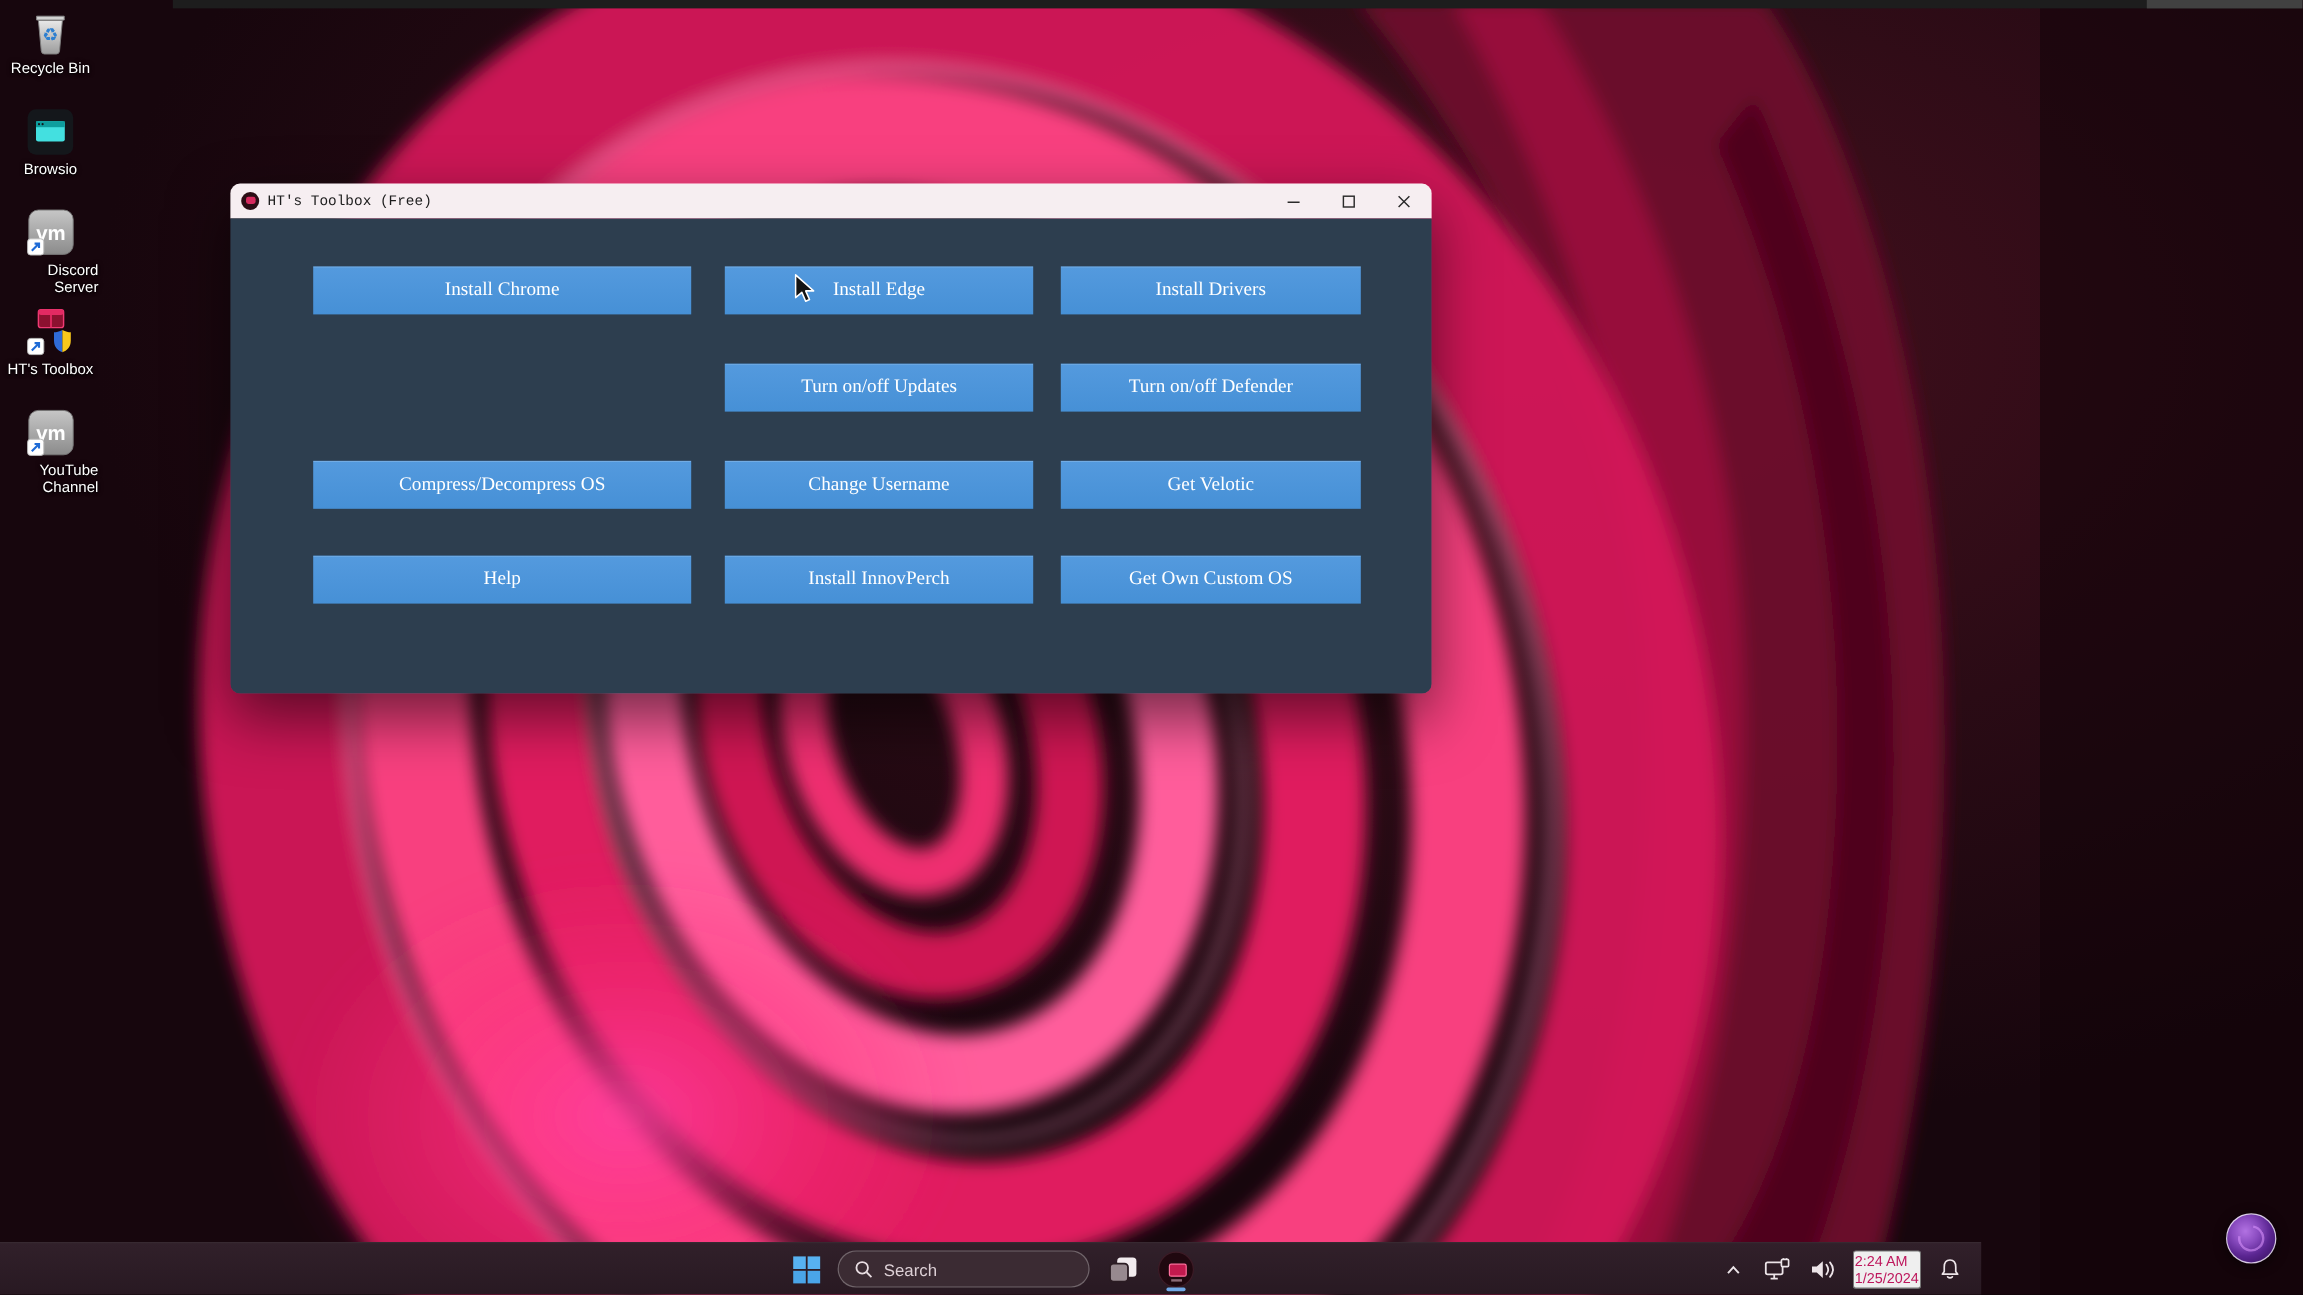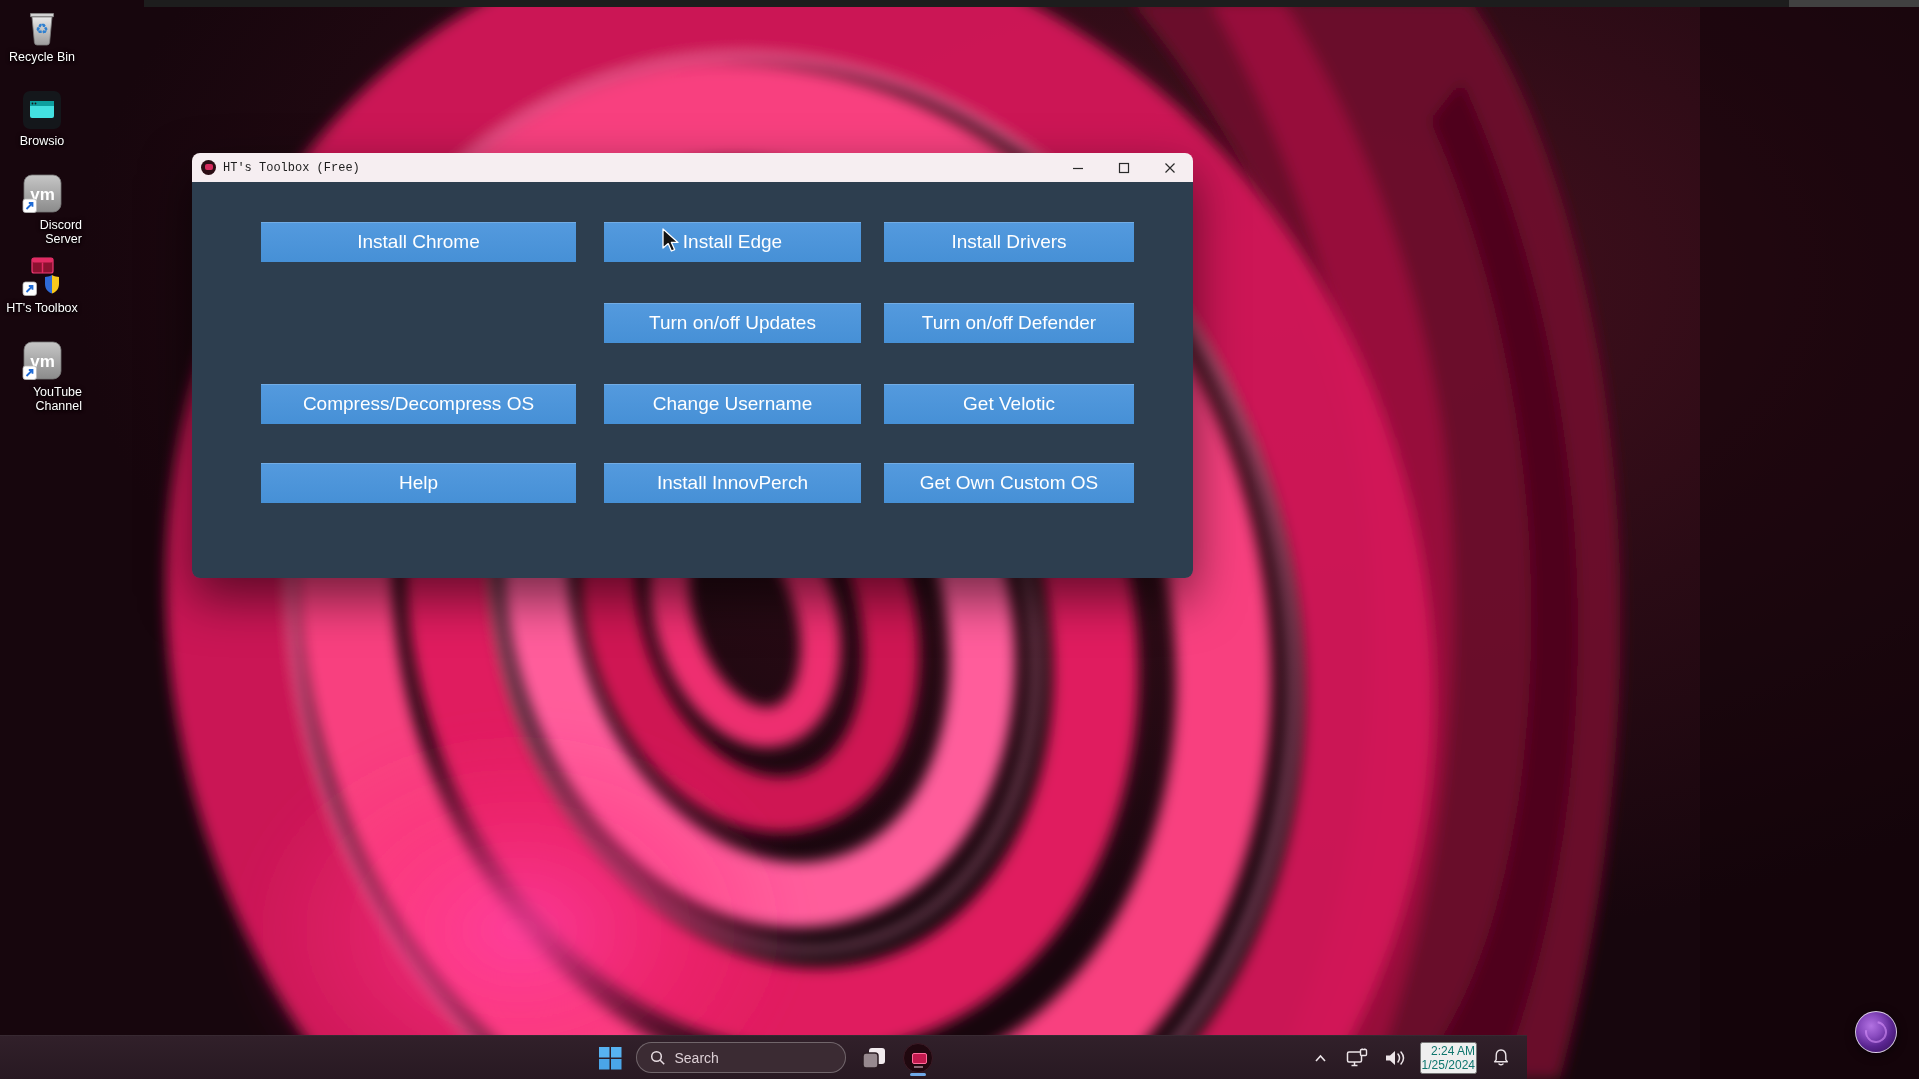--- a/index.html
+++ b/index.html
@@ -31,30 +31,30 @@
               border-radius:8px 8px 0 0; display:flex; align-items:center; padding-left:9px; }
   .app-logo { width:15px; height:15px; border-radius:50%; background:#2b0e15; position:relative; flex:0 0 auto; }
   .app-logo::after { content:''; position:absolute; left:3.5px; right:3.5px; top:4px; bottom:5px;
                      background:#d62a5e; border-radius:2px; }
   .title { margin-left:7px; font-size:12px; color:#1c1c1c;font-family:Liberation Mono, monospace; }
   .win-controls { margin-left:auto; display:flex; height:100%; }
   .wc-btn { width:46px; height:100%; display:flex; align-items:center; justify-content:center;
             background:transparent; border:0; cursor:default; }
   .window-body { position:absolute; left:0; right:0; top:29px; bottom:0; background:#2d3e4f;
                  border-radius:0 0 8px 8px; }
-  .tb-btn { position:absolute; height:40px; border:0; color:#fff; font-size:19px;
-            font-family:Liberation Sans, sans-serif;
+  .tb-btn { position:absolute; height:40px; border:0; color:#fff; font-size:16px;
+            font-family:Liberation Serif, serif;
             background:linear-gradient(180deg,#549ade 0%,#4690d6 100%);
             display:flex; align-items:center; justify-content:center; cursor:default;
             box-shadow:inset 0 1px 0 rgba(255,255,255,.18); }
   .r1{top:40px} .r2{top:121px} .r3{top:202px} .r4{top:281px}
   .c1{left:69px;width:315px} .c2{left:412px;width:257px} .c3{left:692px;width:250px}
 
   
-  .taskbar { position:absolute; left:0; bottom:0; width:1527px; height:44px;
+  .taskbar { position:absolute; left:0; bottom:0; width:1651px; height:44px;
              background:linear-gradient(180deg,#31202a 0%,#281922 100%);
              border-top:1px solid rgba(255,255,255,.07); z-index:20; }
   .tb-center { position:absolute; left:50%; top:0; height:100%; transform:translateX(-50%);
                display:flex; align-items:center; }
   .tb-item { display:flex; align-items:center; justify-content:center; height:40px; background:transparent;
              border:0; cursor:default; position:relative; }
   .start-btn { width:40px; }
   .search-pill { width:210px; height:31px; margin:0 8px 0 6px; background:#3b2b33;
                  border:1px solid rgba(255,255,255,.28); border-radius:17px;
                  display:flex; align-items:center; gap:9px; padding:0 13px;
@@ -65,21 +65,21 @@
                 border:1px solid #3c1b26; position:relative; }
   .app-circle::before { content:''; position:absolute; left:8px; top:9px; width:13px; height:9px;
                 border-radius:2px; background:#c21a4e; border:1px solid #ff6e9c; }
   .app-circle::after  { content:''; position:absolute; left:10px; top:22px; width:9px; height:2px;
                 background:#8a6a76; }
   .run-indicator { position:absolute; bottom:2px; left:50%; transform:translateX(-50%);
                    width:16px; height:3px; border-radius:2px; background:#71a9e8; }
 
   .tray { position:absolute; right:14px; top:0; height:100%; display:flex; align-items:center;
           gap:12px; color:#ece4e8; }
-  .clock { text-align:right; font-size:12px; line-height:14px; color:#0f766e; cursor:default; }
+  .clock { text-align:left; font-size:12px; line-height:14px; color:#be185d; cursor:default; }
 
   
   .cam-bubble { position:absolute; left:1855px; top:1011px; width:42px; height:42px; border-radius:50%;
                 background:radial-gradient(circle at 38% 35%, #b272e2 0%, #8a4cc0 30%, #5a2591 58%, #2f0d52 100%);
                 border:1.5px solid rgba(255,255,255,.75); box-shadow:0 2px 10px rgba(0,0,0,.6);
                 z-index:30; }
   .cam-bubble::after { content:''; position:absolute; inset:9px; border-radius:50%;
                 border:2.5px solid rgba(220,150,255,.55); border-top-color:transparent;
                 transform:rotate(-35deg); }
 

